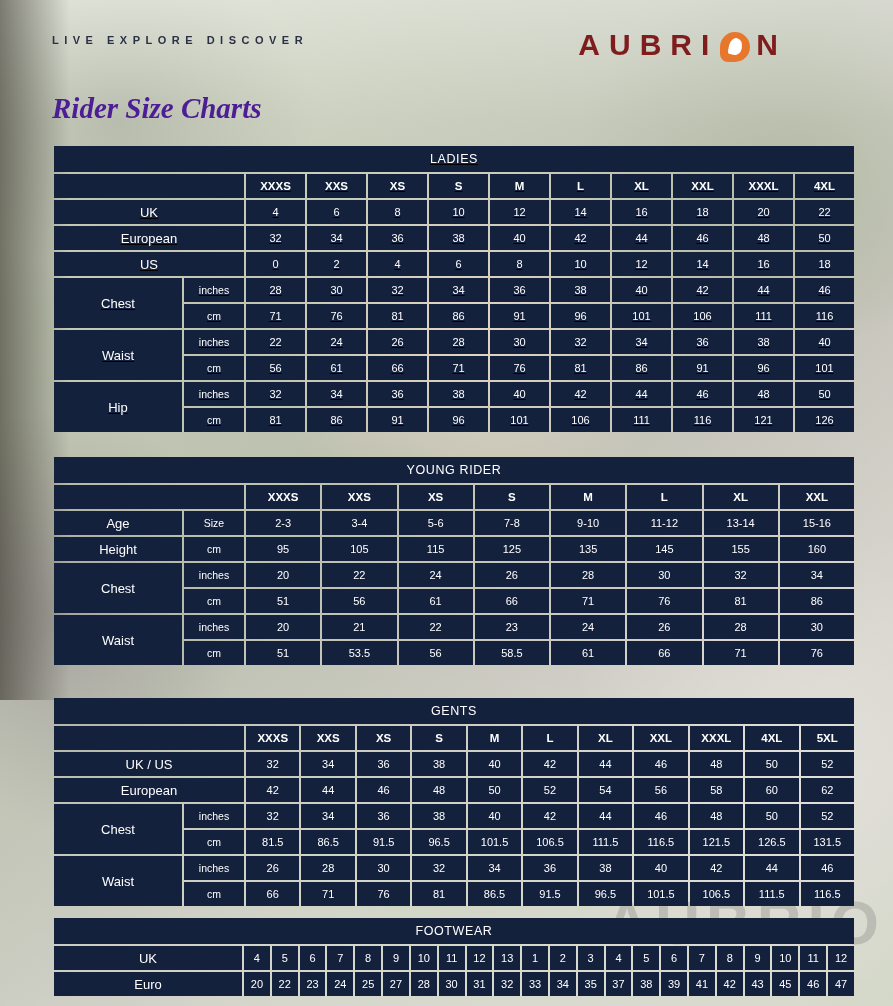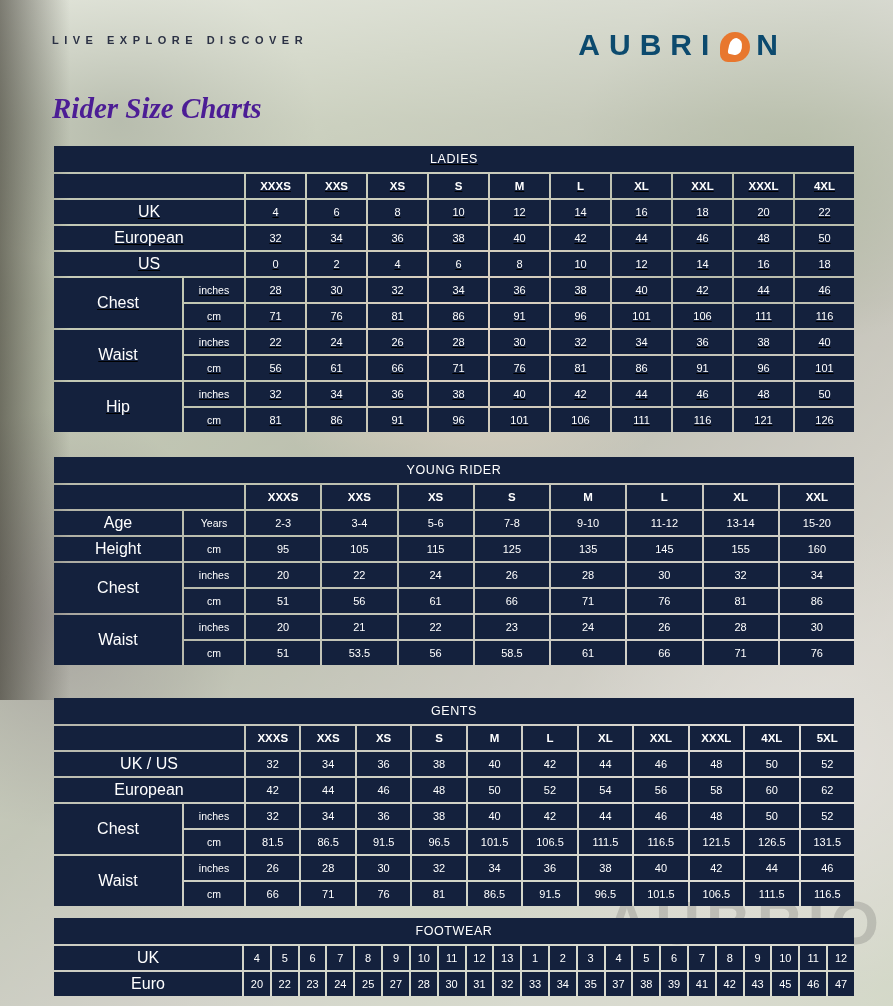--- a/index.html
+++ b/index.html
@@ -73,21 +73,21 @@
     color: #2b3144;
     font-weight: bold;
   }
   .brand {
     position: absolute;
     right: 0;
     top: 0;
     font-size: 30px;
     letter-spacing: 9px;
     font-weight: bold;
-    color: #0c4a6e;
+    color: #7f1d1d;
     display: flex;
     align-items: center;
   }
   .brand .logo-o {
     display: inline-block;
     width: 30px;
     height: 30px;
     border-radius: 50% 50% 50% 8px;
     background: #e8772e;
     position: relative;
@@ -142,21 +142,21 @@
   td.blank {
     background: #14213d;
   }
   td.title {
     font-size: 12.5px;
     letter-spacing: 0.6px;
     height: 20px;
     font-weight: normal;
   }
   td.rowlabel {
-    font-size: 16px;
+    font-size: 13px;
   }
   td.sizehdr {
     font-size: 11.5px;
     font-weight: bold;
   }
   td.unit {
     font-size: 10.5px;
     text-align: center;
   }
 </style>
@@ -345,29 +345,29 @@
             <td class="sizehdr">XXS</td>
             <td class="sizehdr">XS</td>
             <td class="sizehdr">S</td>
             <td class="sizehdr">M</td>
             <td class="sizehdr">L</td>
             <td class="sizehdr">XL</td>
             <td class="sizehdr">XXL</td>
           </tr>
           <tr>
             <td class="rowlabel" rowspan="1">Age</td>
-            <td class="unit">Years</td>
+            <td class="unit">Size</td>
             <td>2-3</td>
             <td>3-4</td>
             <td>5-6</td>
             <td>7-8</td>
             <td>9-10</td>
             <td>11-12</td>
             <td>13-14</td>
-            <td>15-20</td>
+            <td>15-16</td>
           </tr>
           <tr>
             <td class="rowlabel" rowspan="1">Height</td>
             <td class="unit">cm</td>
             <td>95</td>
             <td>105</td>
             <td>115</td>
             <td>125</td>
             <td>135</td>
             <td>145</td>

